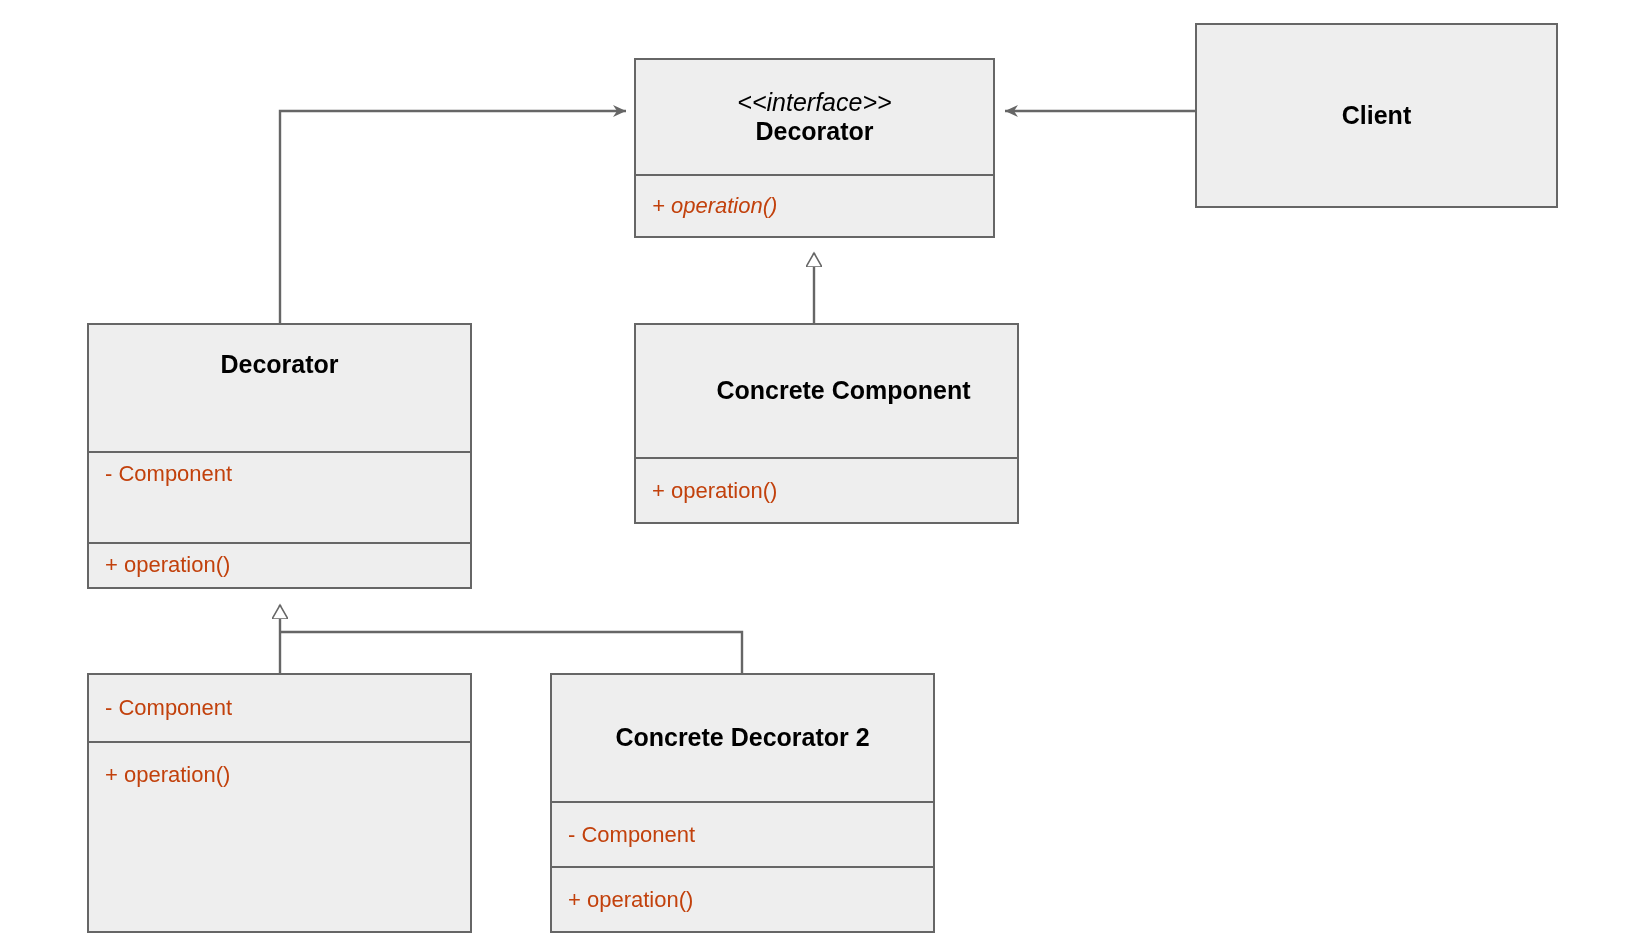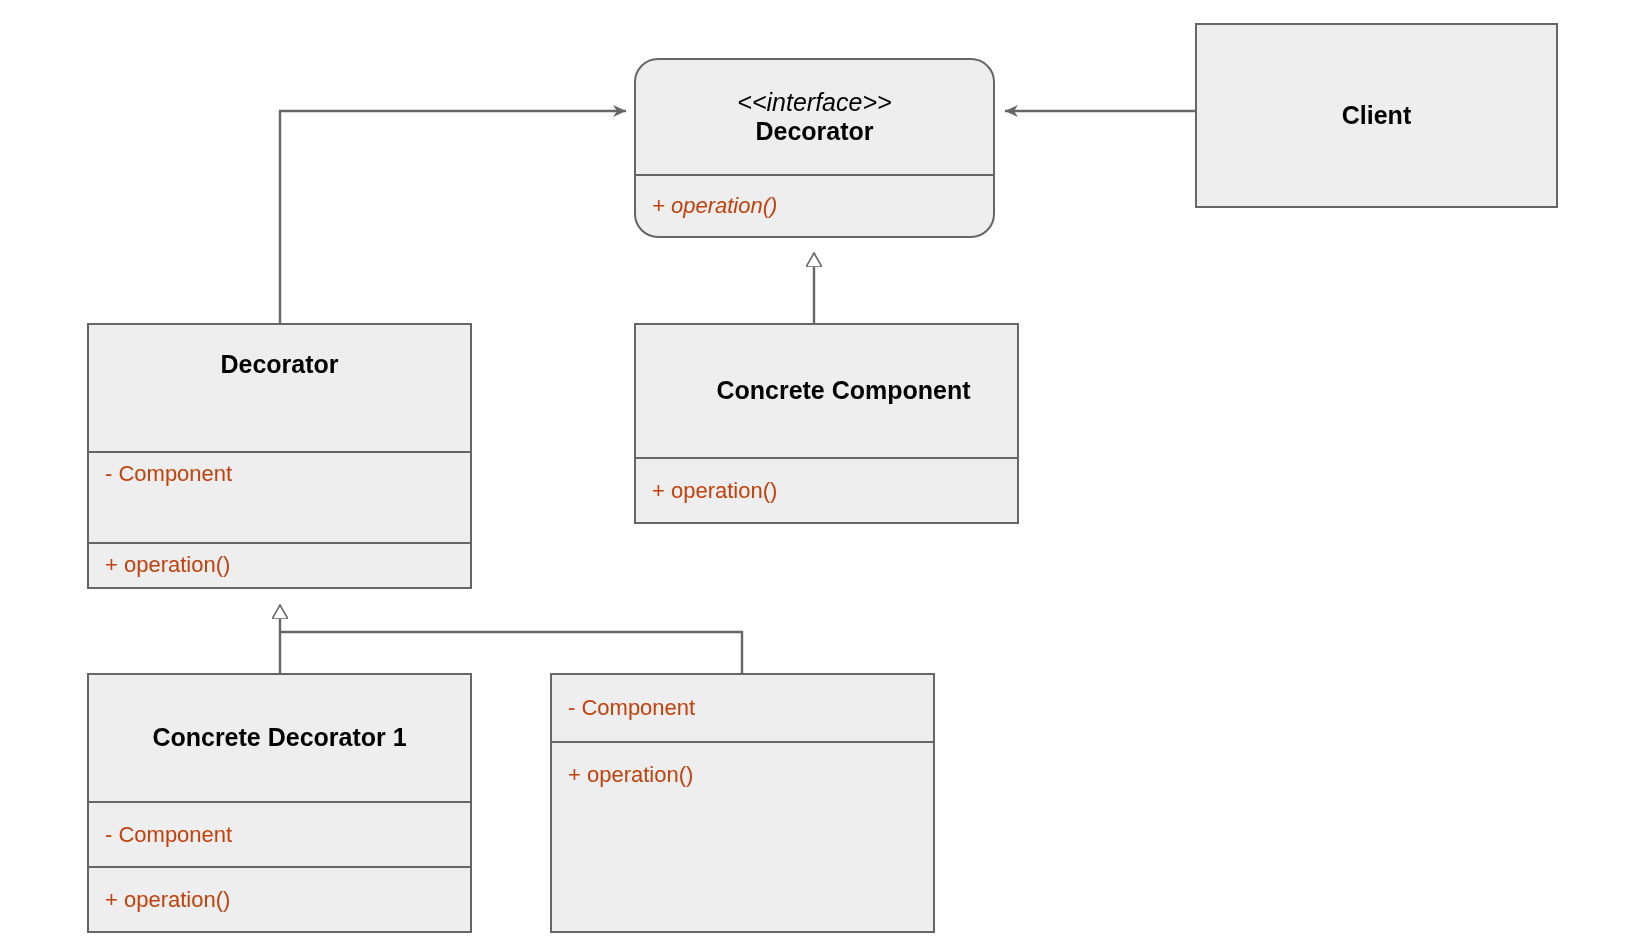--- a/index.html
+++ b/index.html
@@ -93,21 +93,21 @@
 
     <path d="M 1195 111 L 1005 111" fill="none" stroke="#666666" stroke-width="2.4" marker-end="url(#openArrow)"></path>
 
     <path d="M 814 323 L 814 253" fill="none" stroke="#666666" stroke-width="2.4" marker-end="url(#hollowTriangle)"></path>
 
     <path d="M 280 673 L 280 605" fill="none" stroke="#666666" stroke-width="2.4" marker-end="url(#hollowTriangle)"></path>
 
     <path d="M 742 673 L 742 632 L 280 632" fill="none" stroke="#666666" stroke-width="2.4"></path>
   </svg>
 
-  <div class="uml-class" style="left:634px; top:58px; width:361px; height:180px;border-radius:24px;">
+  <div class="uml-class" style="left:634px; top:58px; width:361px; height:180px;">
     <div class="compartment comp-title" style="height:117px;">
       <span class="stereotype">&lt;&lt;interface&gt;&gt;</span>
       <span class="class-name">Decorator</span>
     </div>
     <div class="compartment comp-members" style="height:63px;">
       <span class="member italic">+ operation()</span>
     </div>
   </div>
 
   <div class="uml-class" style="left:1195px; top:23px; width:363px; height:185px;">
@@ -131,32 +131,32 @@
   <div class="uml-class" style="left:634px; top:323px; width:385px; height:201px;">
     <div class="compartment comp-title" style="height:135px;margin-left:34px;">
       <span class="class-name">Concrete Component</span>
     </div>
     <div class="compartment comp-members" style="height:66px;">
       <span class="member">+ operation()</span>
     </div>
   </div>
 
   <div class="uml-class" style="left:87px; top:673px; width:385px; height:260px;">
-    <div class="compartment comp-title" style="height:128px;">
-      <span class="class-name">Concrete Decorator 1</span>
-    </div>
     <div class="compartment comp-members" style="height:66px;">
       <span class="member">- Component</span>
     </div>
     <div class="compartment comp-members" style="height:66px;">
       <span class="member">+ operation()</span>
     </div>
   </div>
 
   <div class="uml-class" style="left:550px; top:673px; width:385px; height:260px;">
+    <div class="compartment comp-title" style="height:128px;">
+      <span class="class-name">Concrete Decorator 2</span>
+    </div>
     <div class="compartment comp-members" style="height:66px;">
       <span class="member">- Component</span>
     </div>
     <div class="compartment comp-members" style="height:66px;">
       <span class="member">+ operation()</span>
     </div>
   </div>
 
 </div>
 

